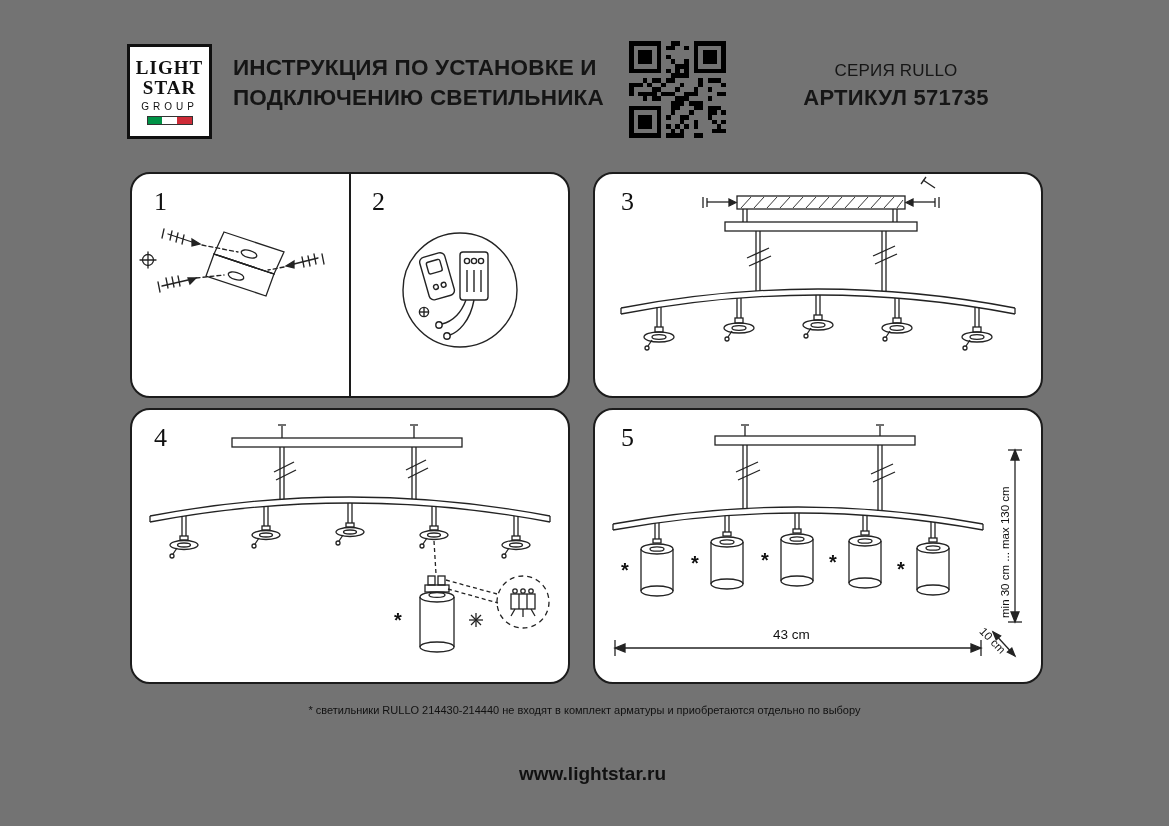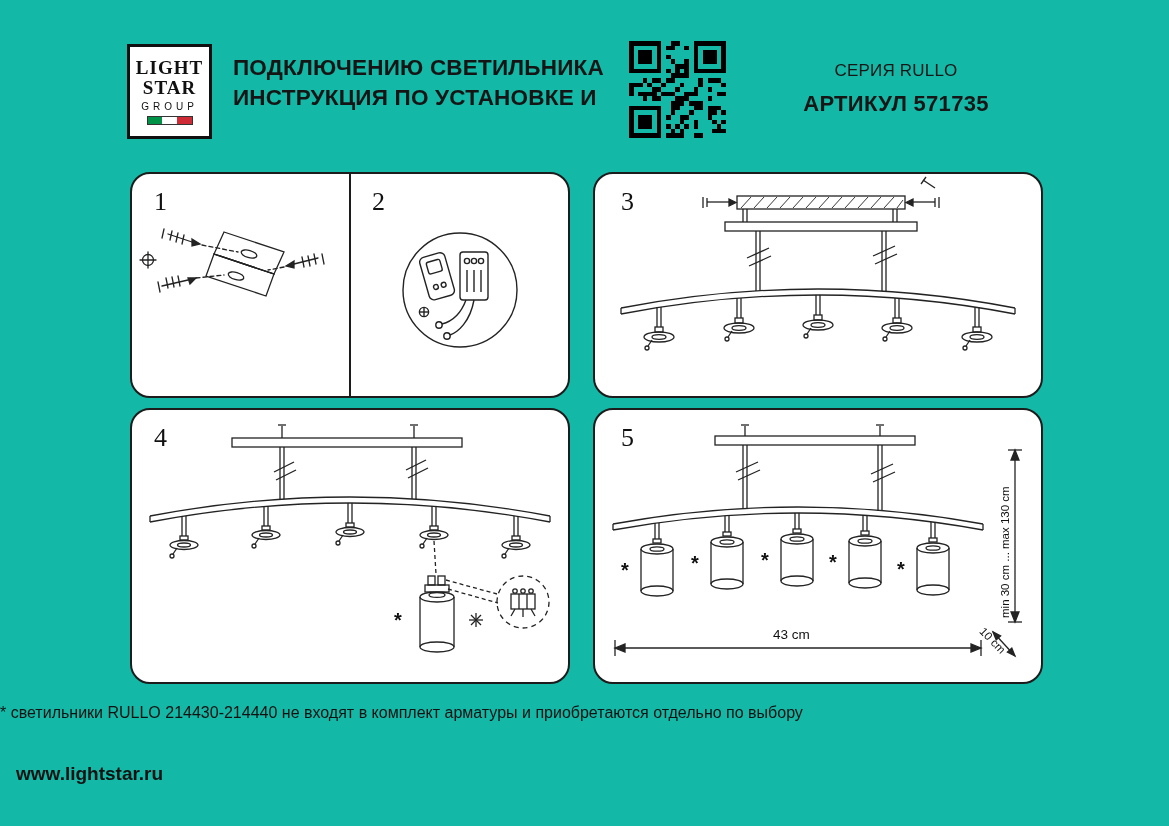--- a/index.html
+++ b/index.html
@@ -1,65 +1,65 @@
 <!DOCTYPE html>
 <html><head>
 <meta charset="utf-8">
 <style>
   html,body{margin:0;padding:0;background:#fff}
-  .page{position:relative;width:1169px;height:826px;background:#14b8a6;
+  .page{position:relative;width:1169px;height:826px;background:#737373;
         font-family:"Liberation Sans",sans-serif;color:#161616;overflow:hidden}
   
   .logo{position:absolute;left:127px;top:44px;width:79px;height:89px;border:3px solid #101010;
         display:flex;flex-direction:column;align-items:center;justify-content:center;background:#fff}
   .logo-word{font-family:"Liberation Serif",serif;font-weight:700;font-size:19px;line-height:1.03;letter-spacing:1px;color:#101010}
   .logo-group{font-size:10px;letter-spacing:4px;margin-top:3px;color:#101010}
   .flag{width:44px;height:7px;border:1px solid #333;display:flex;margin-top:4px}
   .flag div{flex:1}
   .title{position:absolute;left:233px;top:53px;font-size:22.5px;font-weight:700;line-height:1.33;letter-spacing:0.2px;color:#151515}
   .qr{position:absolute;left:629px;top:41px;width:97px;height:97px}
   .series-block{position:absolute;left:778px;top:61px;width:236px;text-align:center}
   .series{font-size:17px;font-weight:400;letter-spacing:0.2px}
-  .article{font-size:22px;font-weight:700;margin-top:10px;letter-spacing:0.3px}
+  .article{font-size:22px;font-weight:700;margin-top:4px;letter-spacing:0.3px}
   
   .panel{position:absolute;border:2.2px solid #1c1c1c;border-radius:20px;background:#fff}
   #panel12{left:130px;top:172px;width:436px;height:222px}
   #panel3{left:593px;top:172px;width:446px;height:222px}
   #panel4{left:130px;top:408px;width:436px;height:272px}
   #panel5{left:593px;top:408px;width:446px;height:272px}
   .divider{position:absolute;left:217px;top:0;bottom:0;width:2px;background:#1c1c1c}
   .panel svg.fill{position:absolute;left:0;top:0;width:100%;height:100%}
   .step-num{position:absolute;top:13px;font-family:"Liberation Serif",serif;font-size:26px;color:#111}
   .ast{position:absolute;font-size:20px;font-weight:700;color:#111;line-height:1}
   .dim{position:absolute;font-size:13.5px;color:#111}
   .dim-rot{position:absolute;font-size:11.5px;color:#111;white-space:nowrap;transform:rotate(-90deg);transform-origin:0 0}
   .dim-diag{position:absolute;font-size:11.5px;color:#111;white-space:nowrap;transform:rotate(46deg);transform-origin:0 0}
   
-  .footnote{position:absolute;left:0;right:0;top:704px;font-size:16px;color:#111}
-  .website{position:absolute;left:16px;right:0;top:763px;text-align:left;font-size:19px;font-weight:700;color:#111}
+  .footnote{position:absolute;left:0;right:0;top:704px;text-align:center;font-size:11px;color:#111}
+  .website{position:absolute;left:16px;right:0;top:763px;text-align:center;font-size:19px;font-weight:700;color:#111}
 </style>
 </head>
 <body>
 
 <div class="page">
 
   <div class="logo">
     <span class="logo-word">LIGHT</span>
     <span class="logo-word">STAR</span>
     <span class="logo-group">GROUP</span>
     <span class="flag">
       <div style="background:#009246"></div>
         <div style="background:#ffffff"></div>
         <div style="background:#ce2b37"></div>
     </span>
   </div>
 
   <div class="title">
+    <div>ИНСТРУКЦИЯ ПО УСТАНОВКЕ И</div>
     <div>ПОДКЛЮЧЕНИЮ СВЕТИЛЬНИКА</div>
-    <div>ИНСТРУКЦИЯ ПО УСТАНОВКЕ И</div>
   </div>
 
   <svg id="qr" class="qr" viewBox="0 0 21 21" fill="#000" shape-rendering="crispEdges">
       <rect x="0" y="0" width="1" height="1"></rect>
       <rect x="1" y="0" width="1" height="1"></rect>
       <rect x="2" y="0" width="1" height="1"></rect>
       <rect x="3" y="0" width="1" height="1"></rect>
       <rect x="4" y="0" width="1" height="1"></rect>
       <rect x="5" y="0" width="1" height="1"></rect>
       <rect x="6" y="0" width="1" height="1"></rect>

